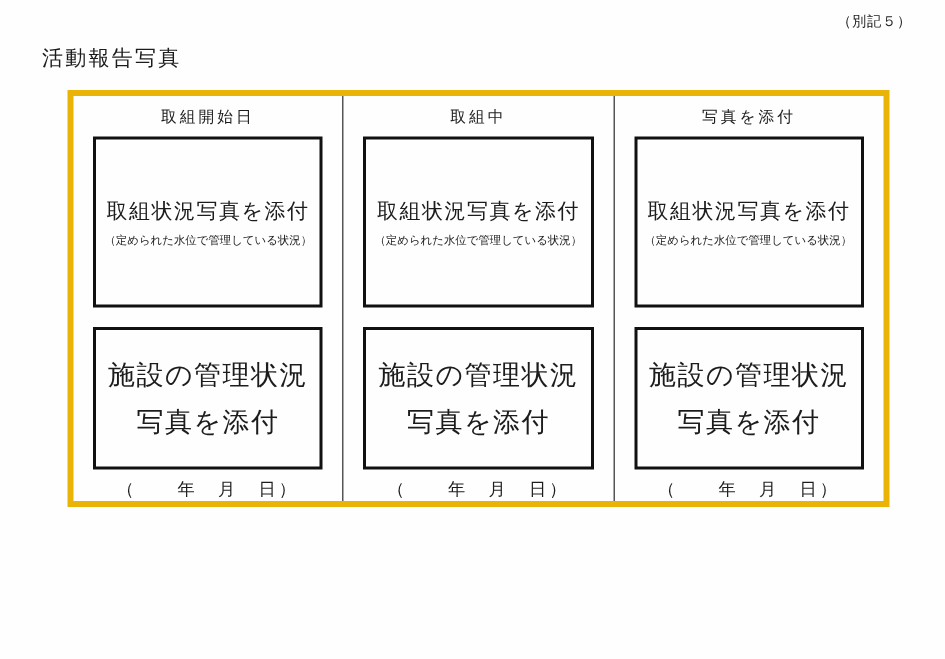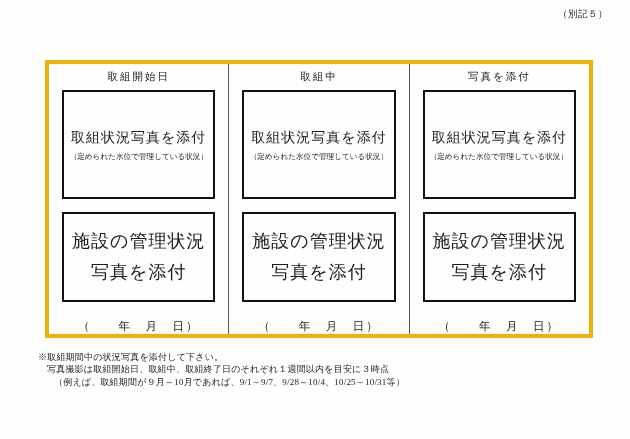--- a/index.html
+++ b/index.html
@@ -85,40 +85,41 @@
     line-height: 1.7;
     white-space: nowrap;
   }
   .date-line {
     flex: 1;
     display: flex;
     align-items: center;
     justify-content: center;
     font-size: 11.5px;
     letter-spacing: 2px;
-    padding-top: 17px;
+    padding-top: 6px;
   }
   .footnote {
     position: absolute;
     left: 38px;
     top: 351px;
     font-size: 9px;
     line-height: 1.38;
     letter-spacing: 0.2px;
   }
   .fn-line2 { padding-left: 9px; }
   .fn-line3 { padding-left: 16px; }
 </style>
 </head>
 <body>
 
 <div class="page">
 
   <div class="corner-note">（別記５）</div>
 
+  <h1 class="title">活動報告写真</h1>
 
   <div class="report-table">
 
     <div class="col">
       <div class="col-header">取組開始日</div>
       <div class="photo-box status">
         <div class="photo-main">取組状況写真を添付</div>
         <div class="photo-sub">（定められた水位で管理している状況）</div>
       </div>
       <div class="photo-box facility">
@@ -149,19 +150,14 @@
       </div>
       <div class="photo-box facility">
         <div class="facility-line">施設の管理状況</div>
         <div class="facility-line">写真を添付</div>
       </div>
       <div class="date-line">（　　年　月　日）</div>
     </div>
 
   </div>
 
-  <div class="footnote">
-    <div class="fn-line1">※取組期間中の状況写真を添付して下さい。</div>
-    <div class="fn-line2">写真撮影は取組開始日、取組中、取組終了日のそれぞれ１週間以内を目安に３時点</div>
-    <div class="fn-line3">（例えば、取組期間が９月～10月であれば、9/1～9/7、9/28～10/4、10/25～10/31等）</div>
-  </div>
 
 </div>
 
 </body></html>

